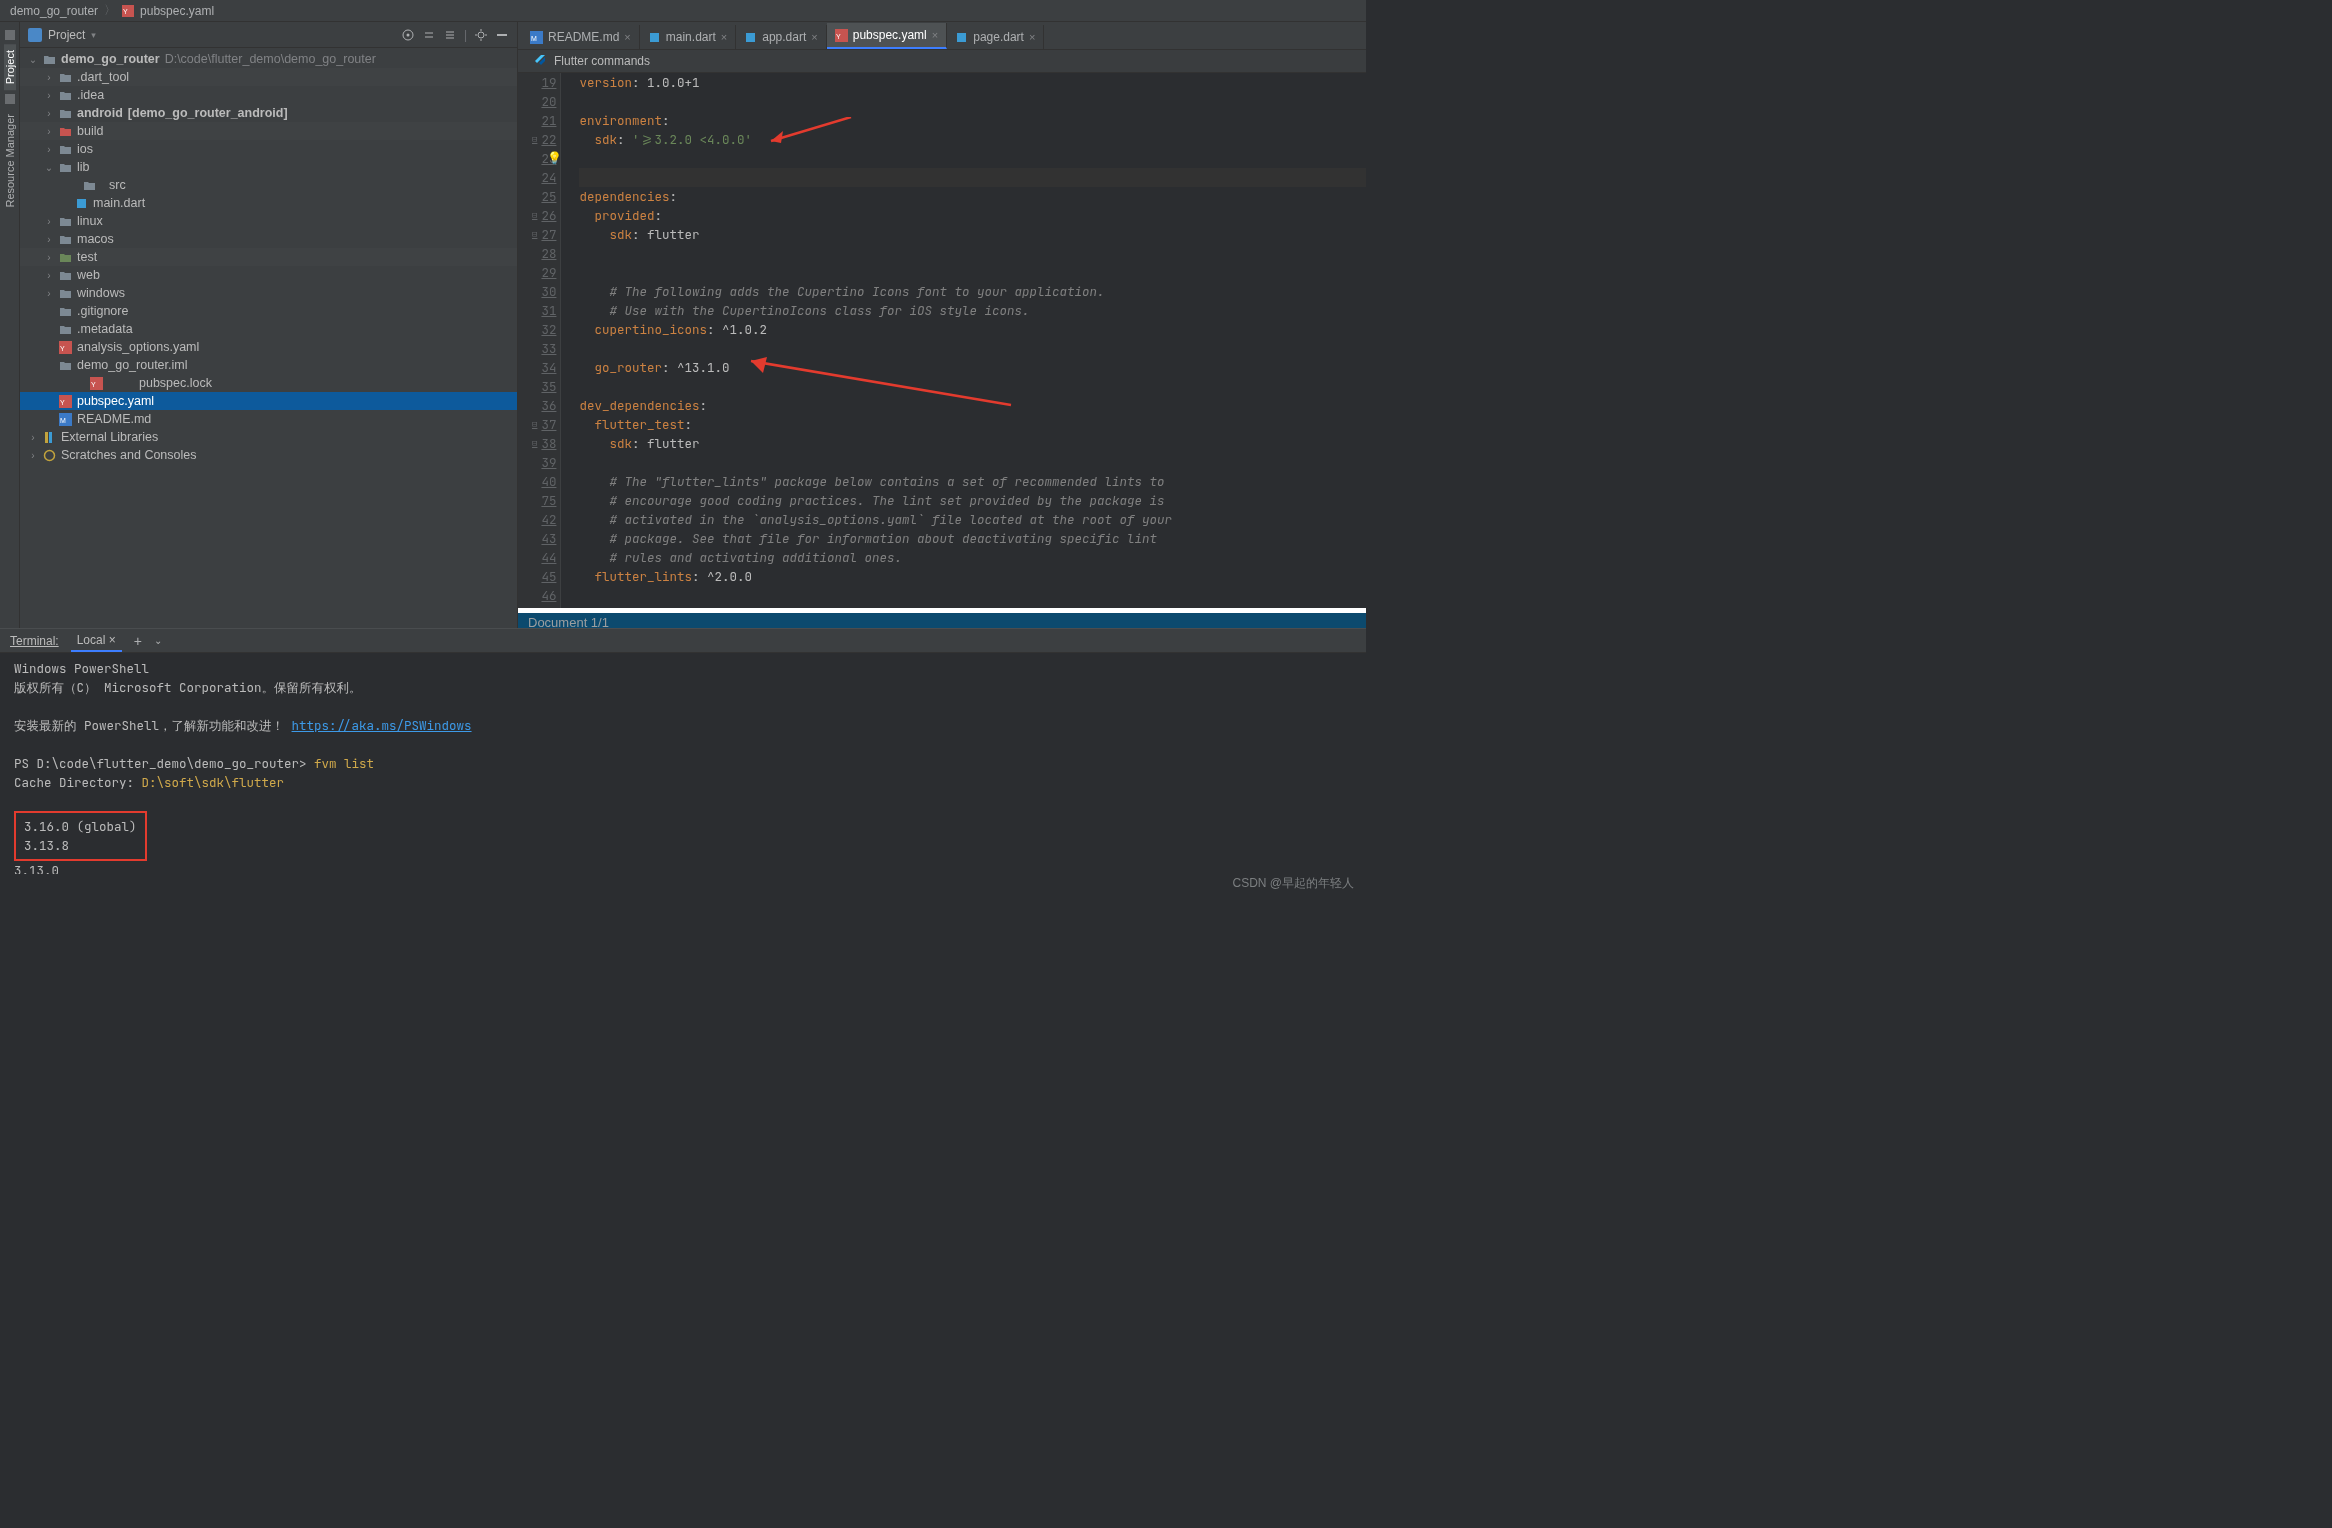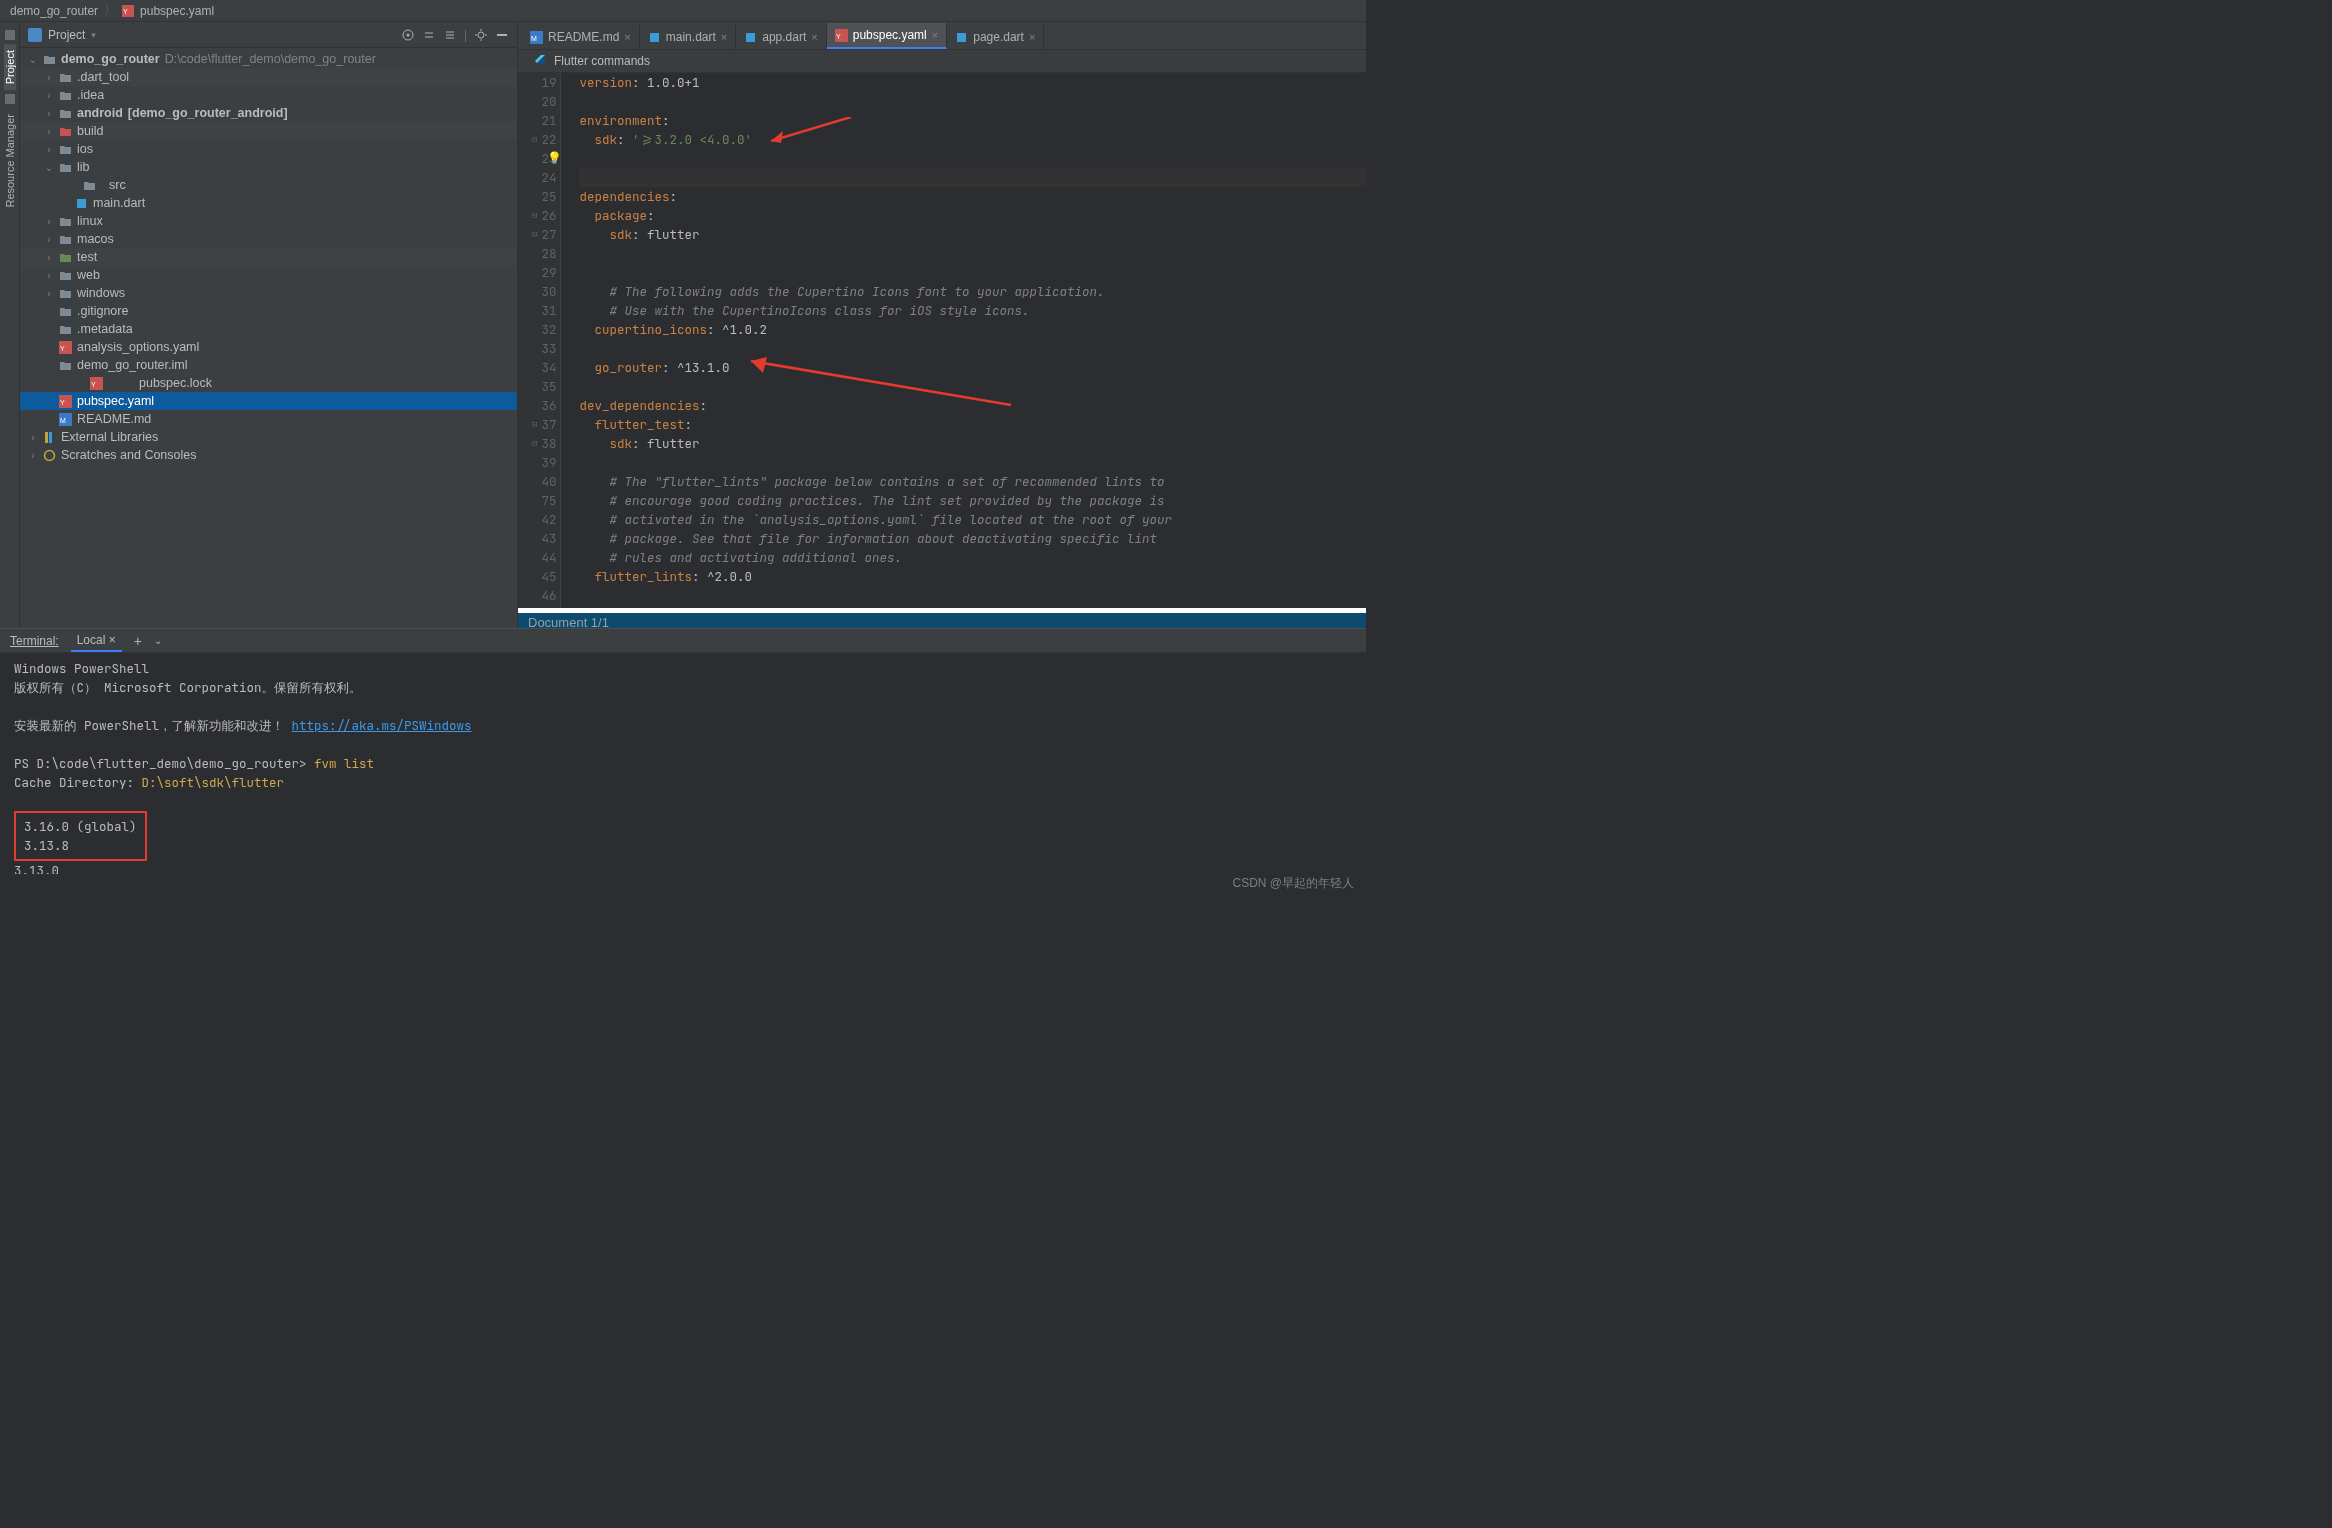--- a/index.html
+++ b/index.html
@@ -72,20 +72,21 @@
     padding:4px 14px; border-bottom:1px solid #323232;
     display:flex; align-items:center; gap:8px;
   }
   .banner .flutter-icon { width:14px; height:14px; }
   .code { flex:1; display:flex; overflow:auto; position:relative; background:#2b2d30;}
   .gutter {
     background:#313335; color:#606366;
     text-align:right; padding:0 4px 0 14px; font-family: "JetBrains Mono","Consolas",monospace;
     font-size:12.5px; line-height:19px; user-select:none;
     border-right:1px solid #3d3f41;
+    text-decoration:underline;
   }
   .gutter .gl { height:19px; display:flex; justify-content:flex-end; align-items:center; gap:4px;}
   .gutter .fold { color:#606366; font-size:9px; }
   .code-body {
     flex:1; font-family:"JetBrains Mono","Consolas",monospace; font-size:12.5px;
     line-height:19px; padding-left:18px; color:#bbbbbb; position:relative;
   }
   .code-line { height:19px; white-space:pre; }
   .code-line.hl { background:#323232; }
   .bulb { position:absolute; left:-14px; color:#f2c94c; font-size:12px;}
@@ -510,21 +511,21 @@
           <line x1="270" y1="50" x2="10" y2="6" stroke="#e33b2e" stroke-width="2.5"></line>
           <polygon points="10,6 26,2 22,18" fill="#e33b2e"></polygon>
         </svg>
       <div class="code-line"><span class="keyc">version</span>: <span class="">1.0.0+1</span></div>
           <div class="code-line"></div>
           <div class="code-line"><span class="keyc">environment</span>:</div>
           <div class="code-line">  <span class="keyc">sdk</span>: <span class="str">'&gt;=3.2.0 &lt;4.0.0'</span></div>
           <div class="code-line"><span class="bulb">💡</span></div>
           <div class="code-line hl"></div>
           <div class="code-line"><span class="keyc">dependencies</span>:</div>
-          <div class="code-line">  <span class="keyc">package</span>:</div>
+          <div class="code-line">  <span class="keyc">provided</span>:</div>
           <div class="code-line">    <span class="keyc">sdk</span>: flutter</div>
           <div class="code-line"></div>
           <div class="code-line"></div>
           <div class="code-line">    <span class="cmt"># The following adds the Cupertino Icons font to your application.</span></div>
           <div class="code-line">    <span class="cmt"># Use with the CupertinoIcons class for iOS style icons.</span></div>
           <div class="code-line">  <span class="keyc">cupertino_icons</span>: ^1.0.2</div>
           <div class="code-line"></div>
           <div class="code-line">  <span class="keyc">go_router</span>: ^13.1.0</div>
           <div class="code-line"></div>
           <div class="code-line"><span class="keyc">dev_dependencies</span>:</div>

